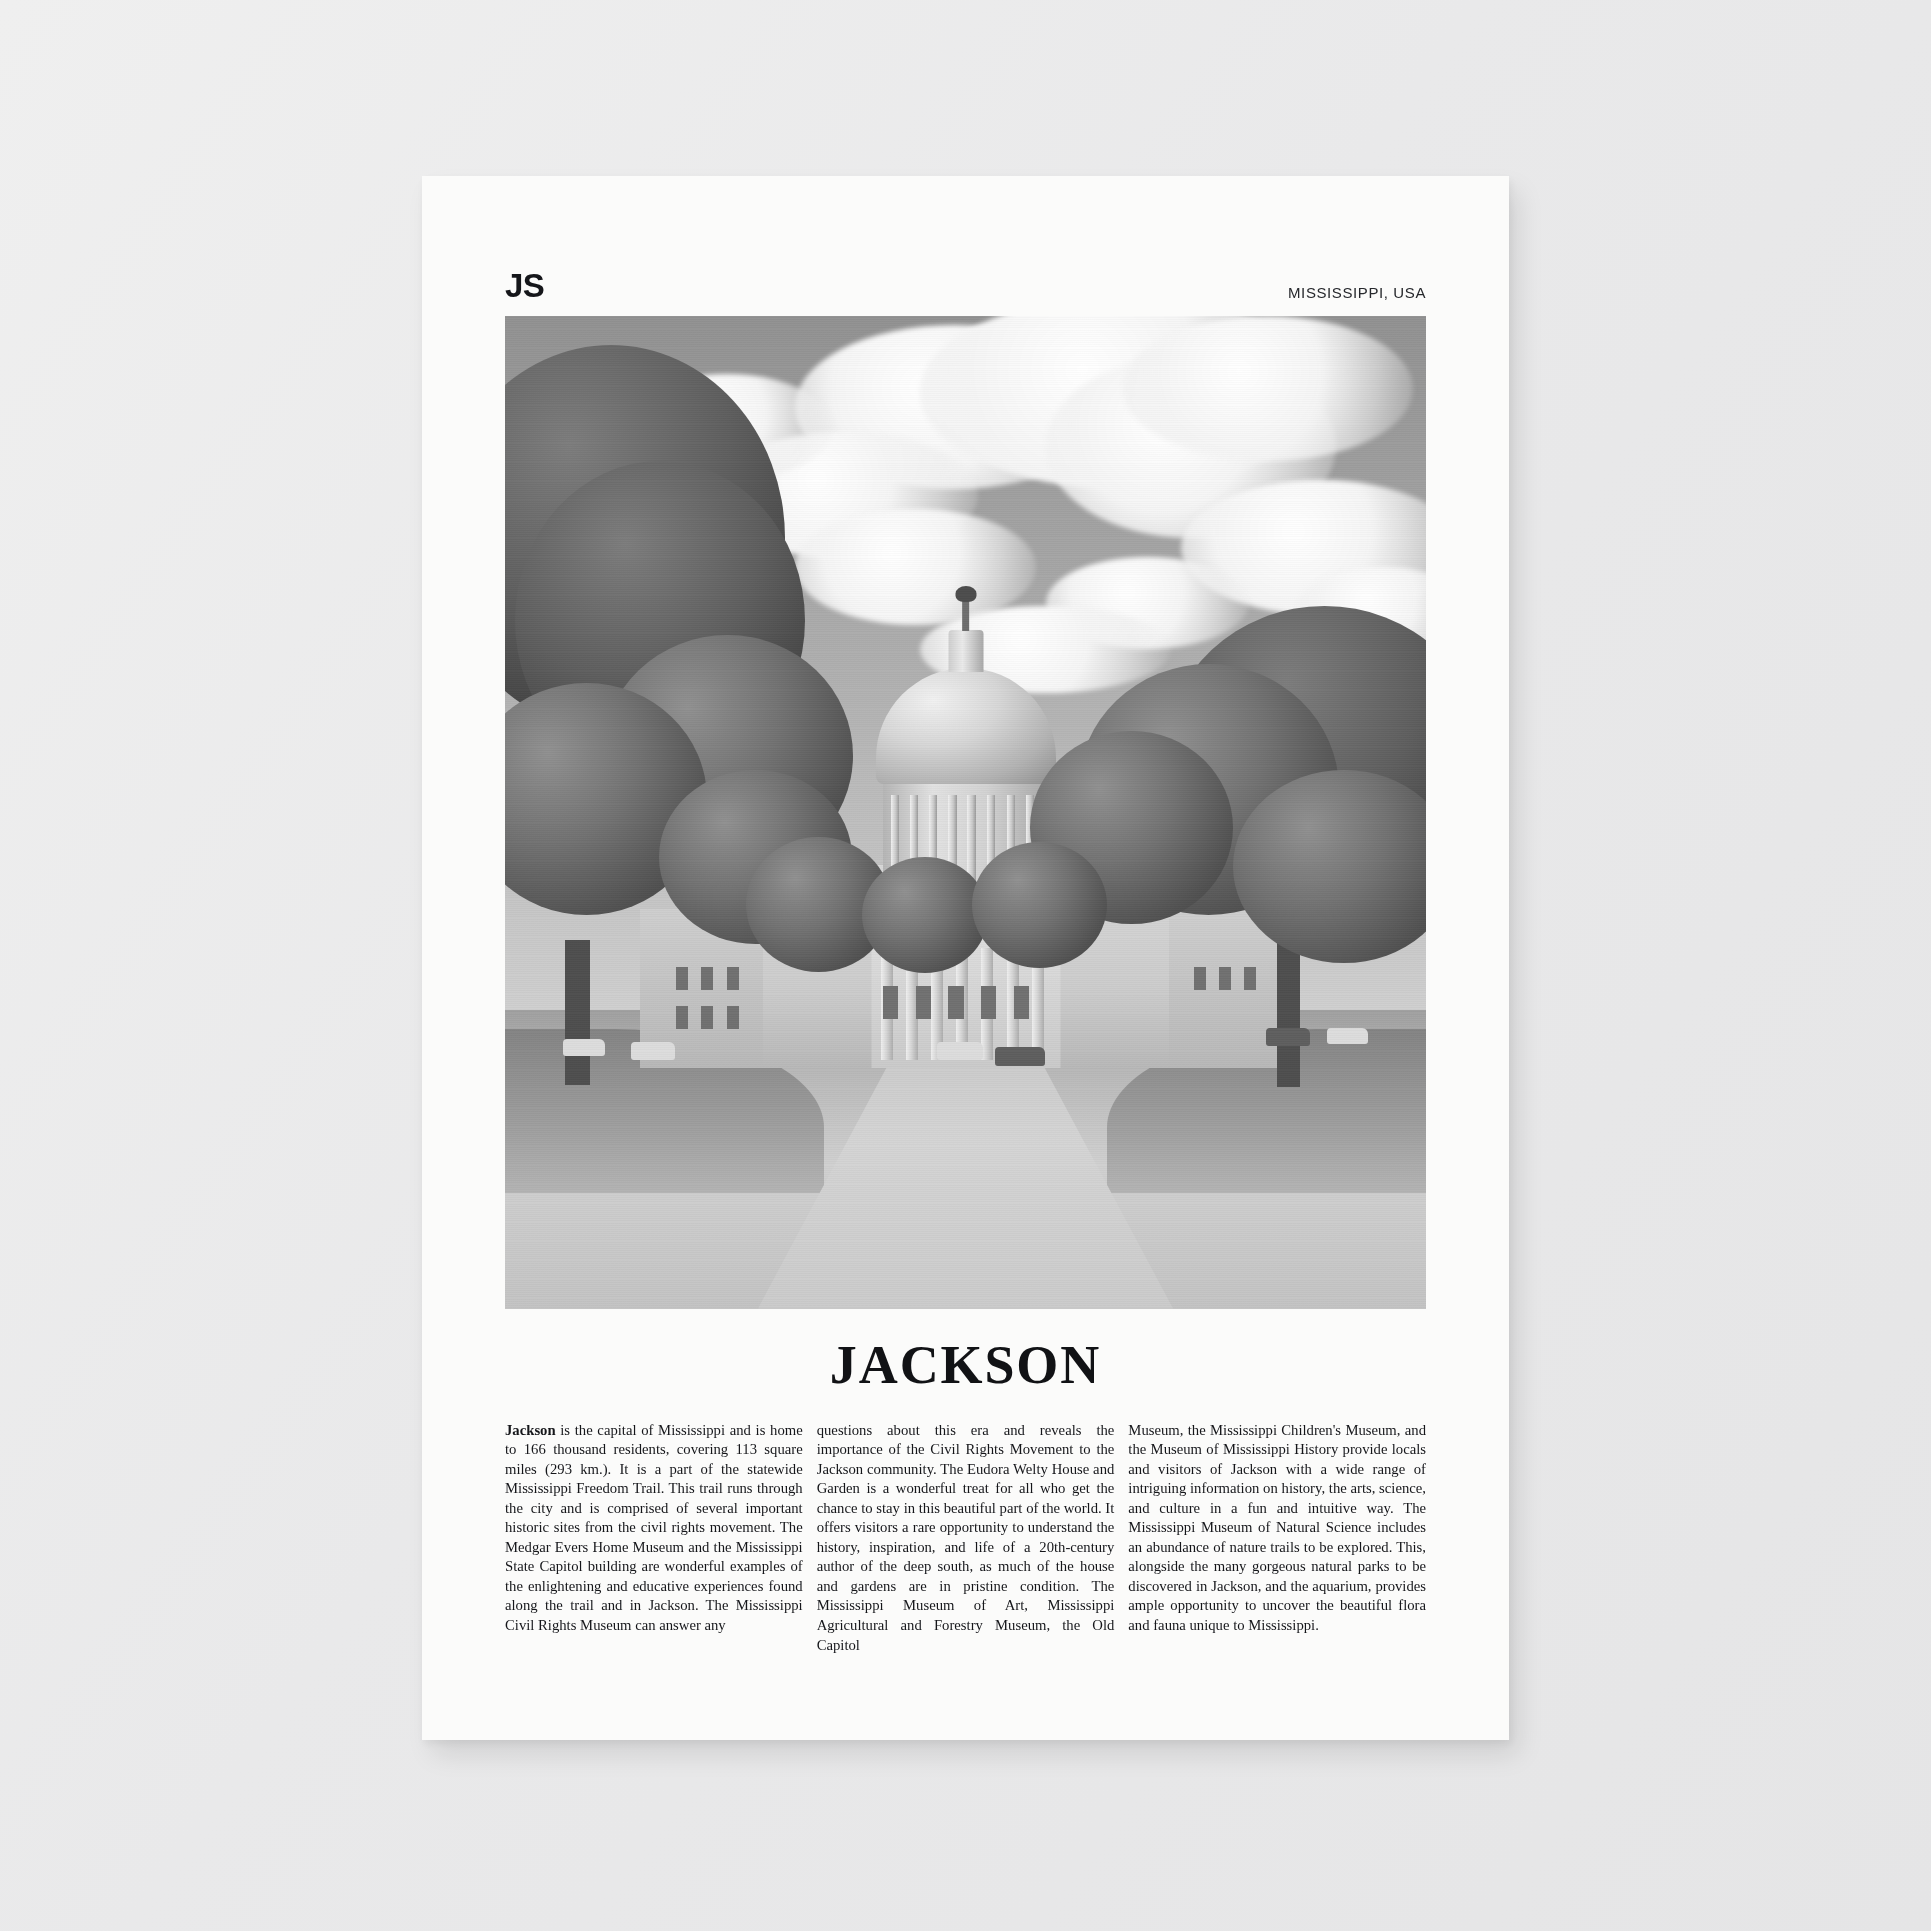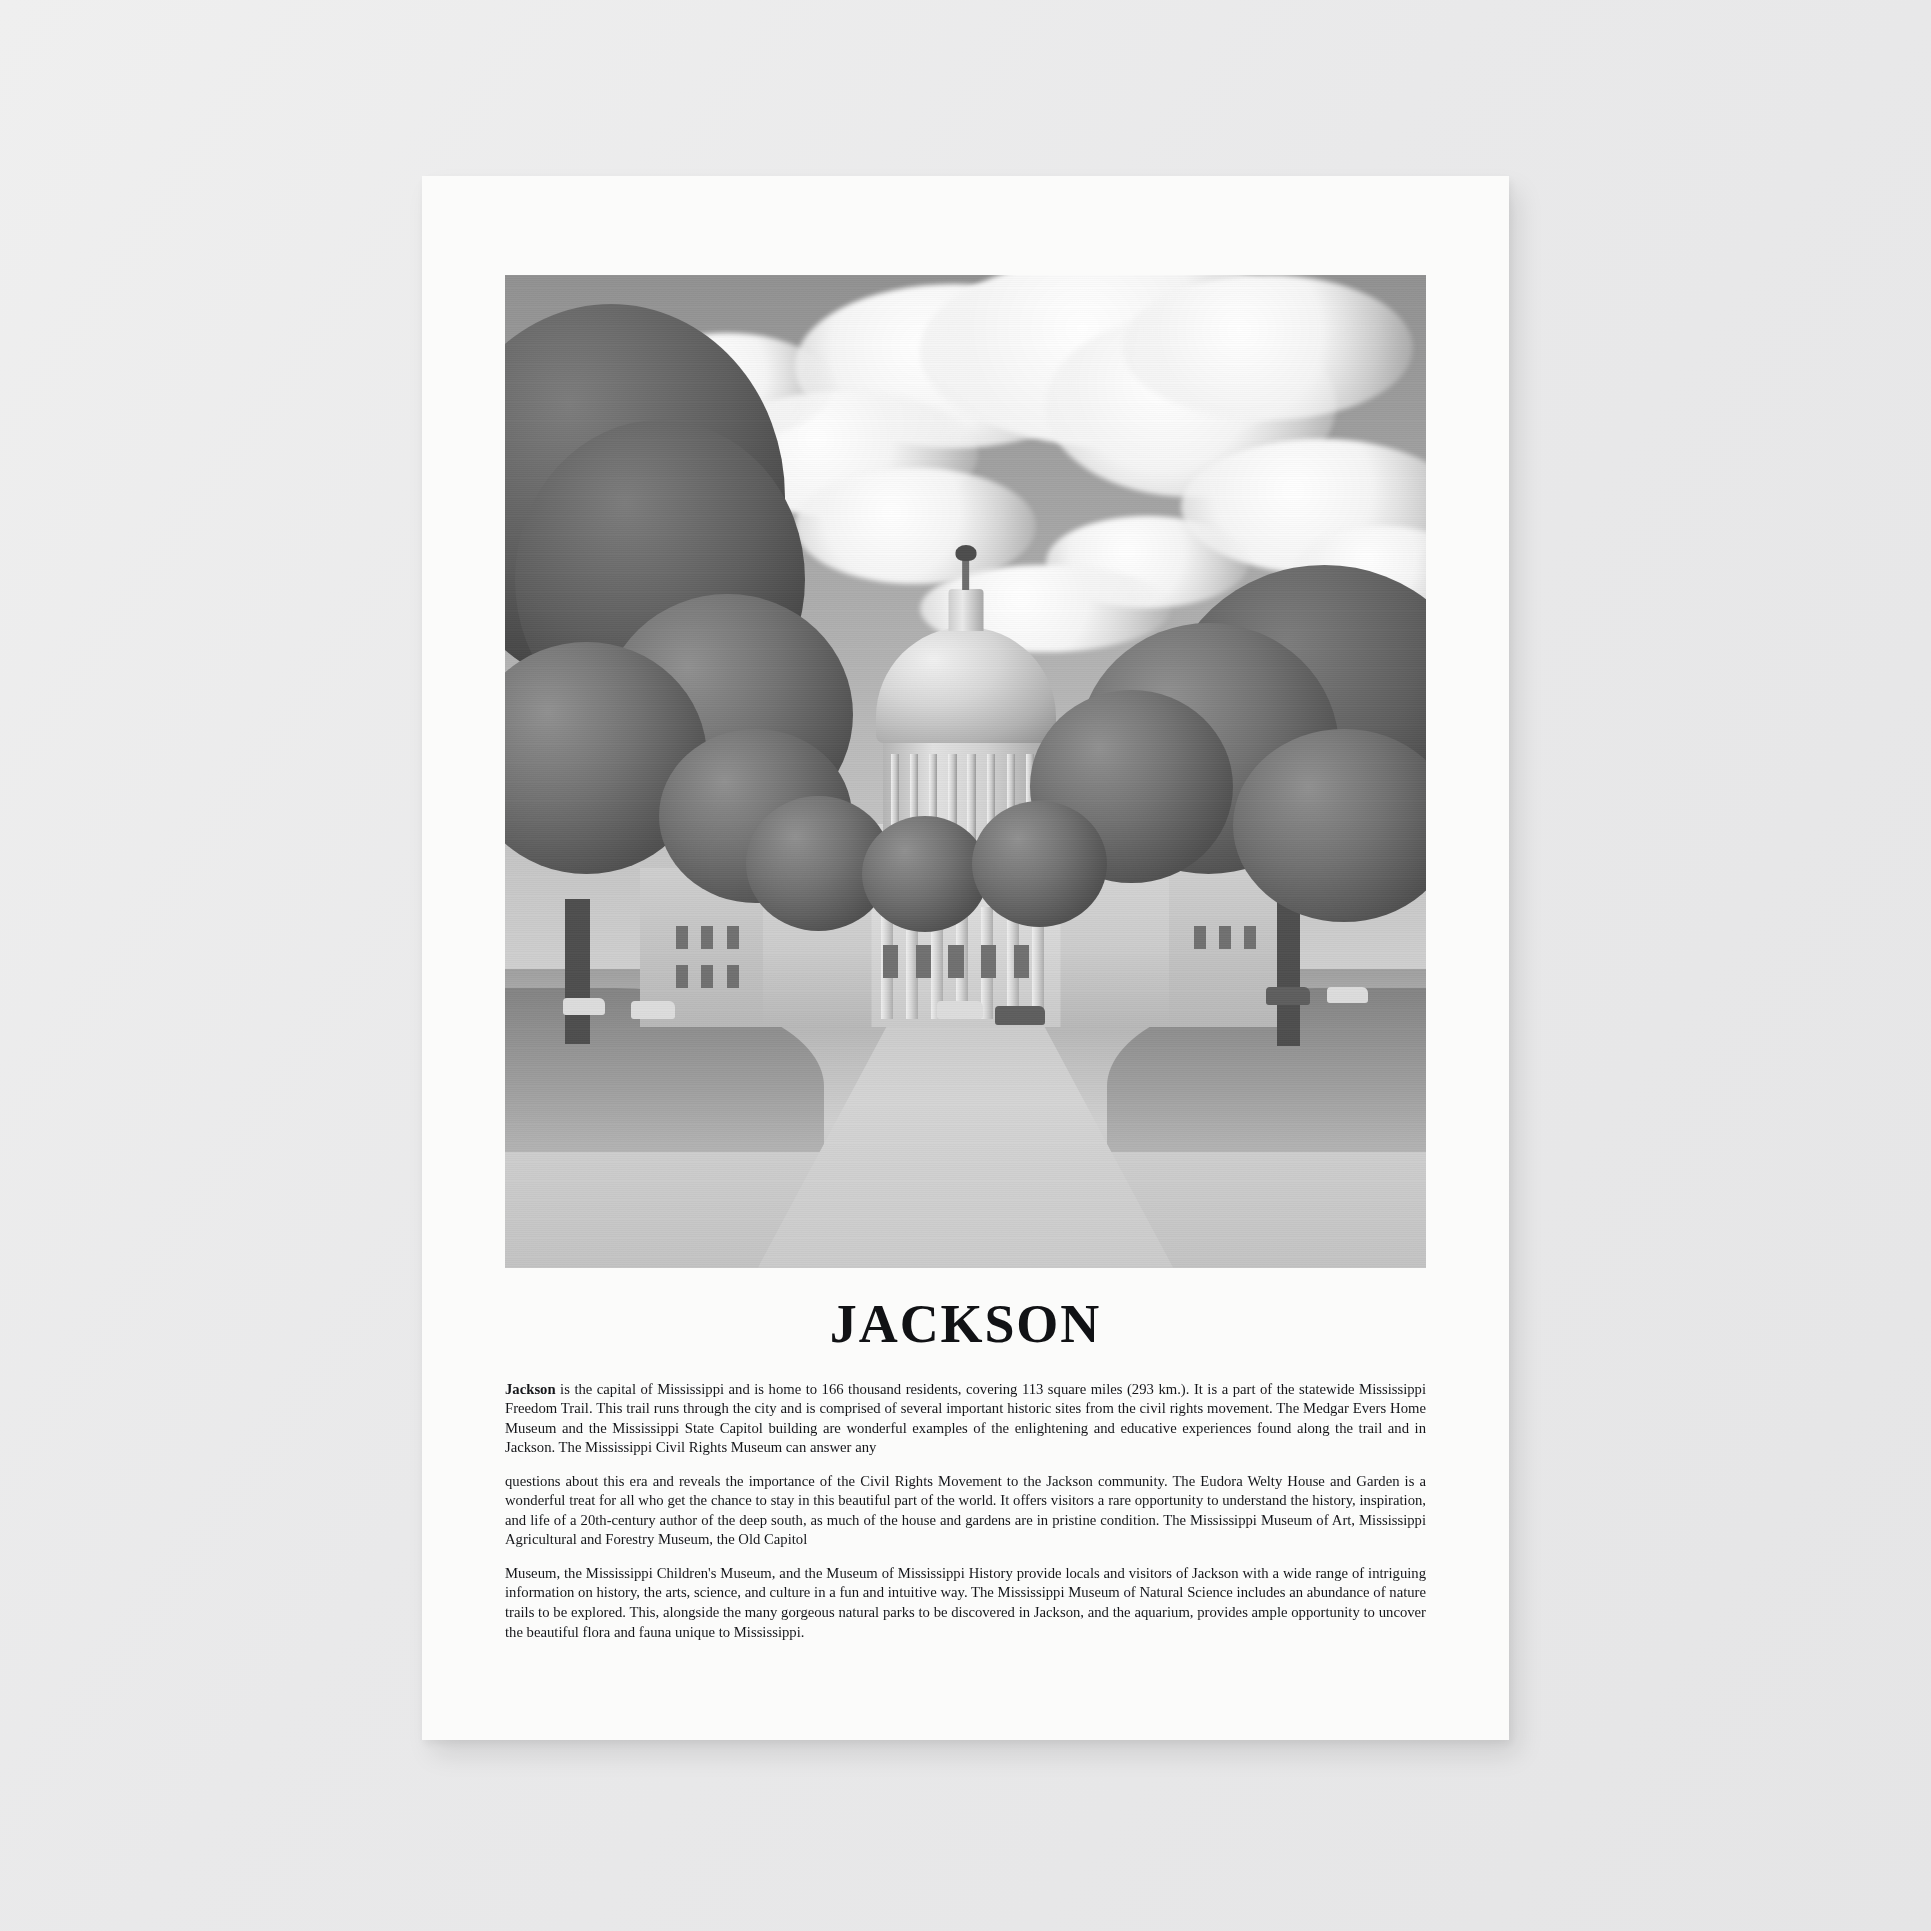--- a/index.html
+++ b/index.html
@@ -273,41 +273,44 @@
     color: #111215;
     margin-top: 29px;
     line-height: 1;
   }
 
   
   .columns {
     display: flex;
     gap: 14px;
     margin-top: 29px;
-    flex-direction: column;
   }
   .col-text {
     flex: 1;
     font-family: "Liberation Serif", serif;
     font-size: 14.7px;
     line-height: 1.33;
     color: #15161a;
     text-align: justify;
     hyphens: auto;
   }
   .col-text b { font-weight: bold; }
 </style>
 </head>
 <body>
 
 <div class="scene">
 
   <div class="poster">
     <div class="poster-inner">
 
+      <div class="poster-head">
+        <div class="monogram">JS</div>
+        <div class="region">MISSISSIPPI, USA</div>
+      </div>
 
       <div class="photo">
         <div class="sky"></div>
 
         <div class="cloud" style="left:290px; top:9.7px; width:319px; height:164px;"></div>
         <div class="cloud" style="left:415px; top:-19.3px; width:406px; height:193px;"></div>
         <div class="cloud" style="left:541px; top:39px; width:290px; height:183px;"></div>
         <div class="cloud" style="left:618px; top:0px; width:290px; height:145px;"></div>
         <div class="cloud" style="left:203px; top:116px; width:270px; height:126px;"></div>
         <div class="cloud" style="left:290px; top:193px; width:241px; height:116px;"></div>

